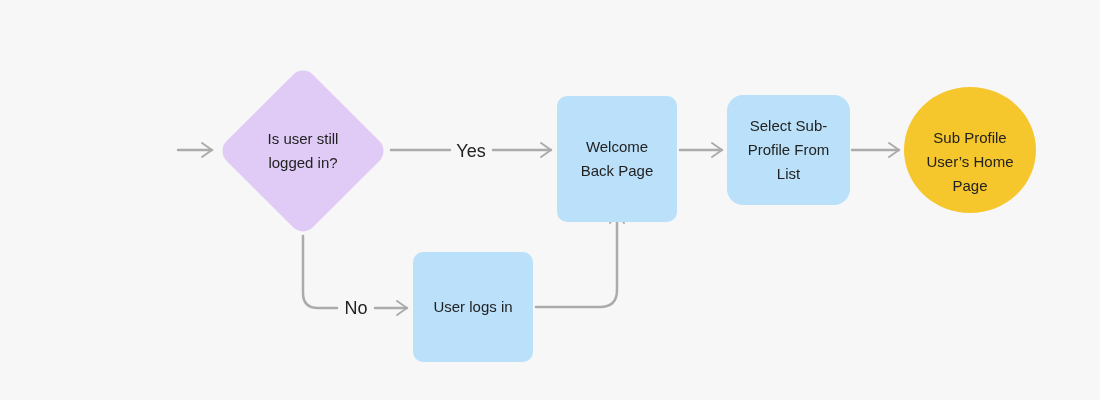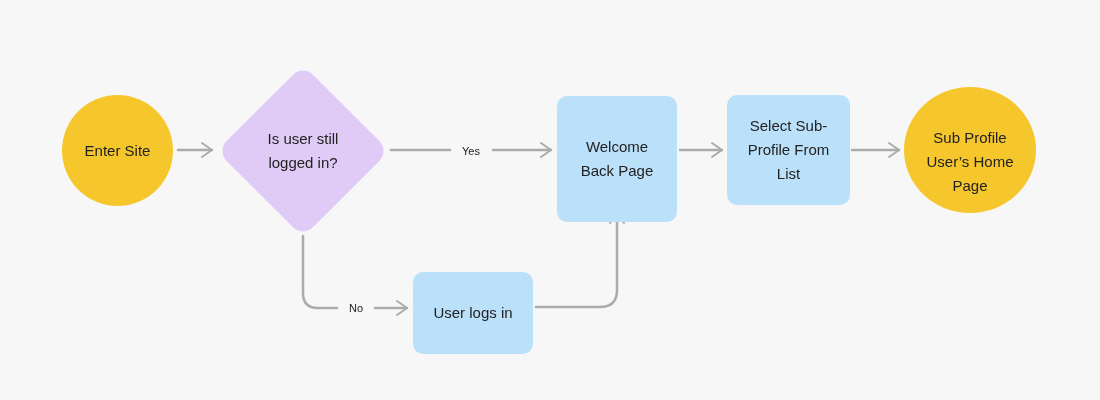--- a/index.html
+++ b/index.html
@@ -35,23 +35,23 @@
 
   .circle { background: var(--yellow); border-radius: 50%; }
   #enter-site  { left: 62px;  top: 95px; width: 111px; height: 111px; }
   #enter-site span { width: 90px; }
   #home-page   { left: 904px; top: 87px; width: 132px; height: 126px; }
   #home-page span { width: 100px; margin-top: 23px; }
 
   .box { background: var(--blue); border-radius: 10px; }
   #welcome-back { left: 557px; top: 96px;  width: 120px; height: 126px; }
   #welcome-back span { width: 92px; }
-  #select-subprofile { left: 727px; top: 95px; width: 123px; height: 110px; }
+  #select-subprofile { left: 727px; top: 95px; width: 123px; height: 110px; border-radius: 16px; }
   #select-subprofile span { width: 100px; }
-  #user-logs-in { left: 413px; top: 252px; width: 120px; height: 82px; margin-top: 20px; }
+  #user-logs-in { left: 413px; top: 252px; width: 120px; height: 110px; }
   #user-logs-in span { width: 80px; }
 
   .diamond {
     left: 242px; top: 90px; width: 122px; height: 122px;
     background: var(--purple);
     border-radius: 14px;
     transform: rotate(45deg);
   }
   .diamond-inner {
     width: 100%; height: 100%;
@@ -72,21 +72,21 @@
     fill: none;
     stroke: var(--arrow);
     stroke-width: 2;
     stroke-linecap: round;
     stroke-linejoin: round;
   }
 
   .edge-label {
     position: absolute;
     transform: translate(-50%, -50%);
-    font-size: 11px;
+    font-size: 18px;
     color: var(--text);
     white-space: nowrap;
   }
   #label-yes { left: 471px; top: 151px; }
   #label-no  { left: 356px; top: 308px; text-align: center; }
 </style>
 </head>
 <body>
 
 <div class="canvas">
@@ -108,23 +108,20 @@
 
     <path class="edge" d="M852,150 L899,150" marker-end="url(#chev)"></path>
 
     <path class="edge" d="M303,236 L303,293 Q303,308 318,308 L337,308"></path>
 
     <path class="edge" d="M375,308 L407,308" marker-end="url(#chev)"></path>
 
     <path class="edge" d="M536,307 L600,307 Q617,307 617,290 L617,213" marker-end="url(#chev)"></path>
   </svg>
 
-  <div class="node circle" id="enter-site">
-    <span>Enter Site</span>
-  </div>
 
   <div class="node diamond" id="decision">
     <div class="diamond-inner">
       <span>Is user still logged in?</span>
     </div>
   </div>
 
   <div class="node box" id="welcome-back">
     <span>Welcome Back Page</span>
   </div>

